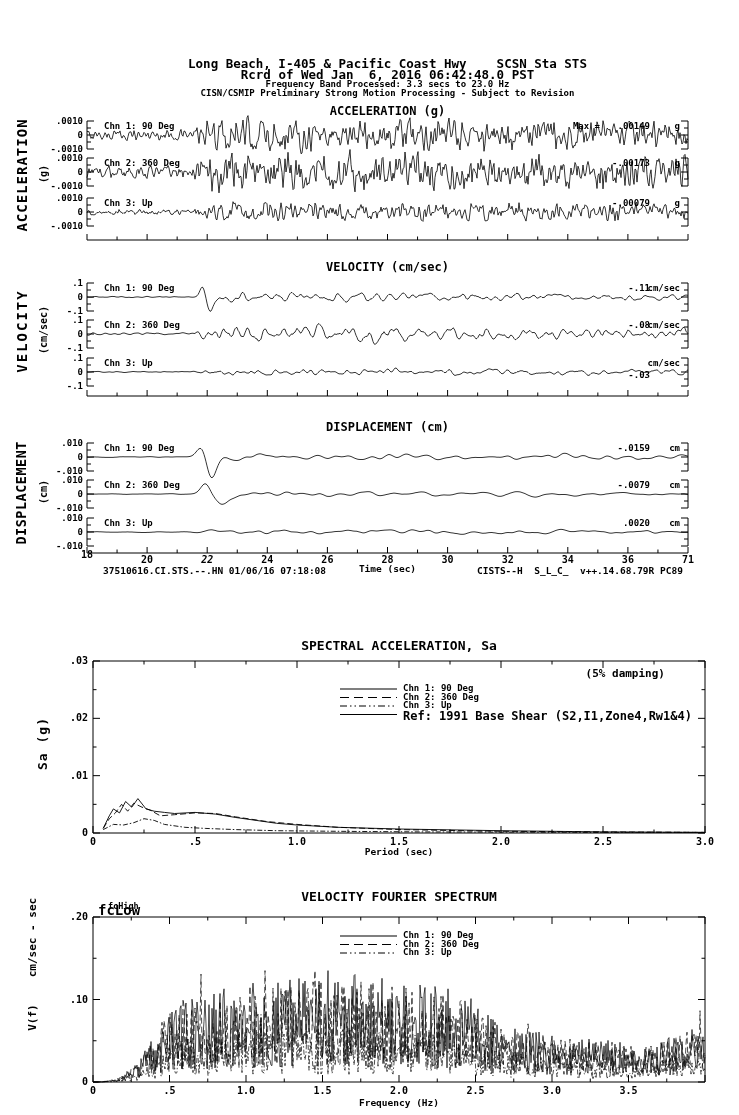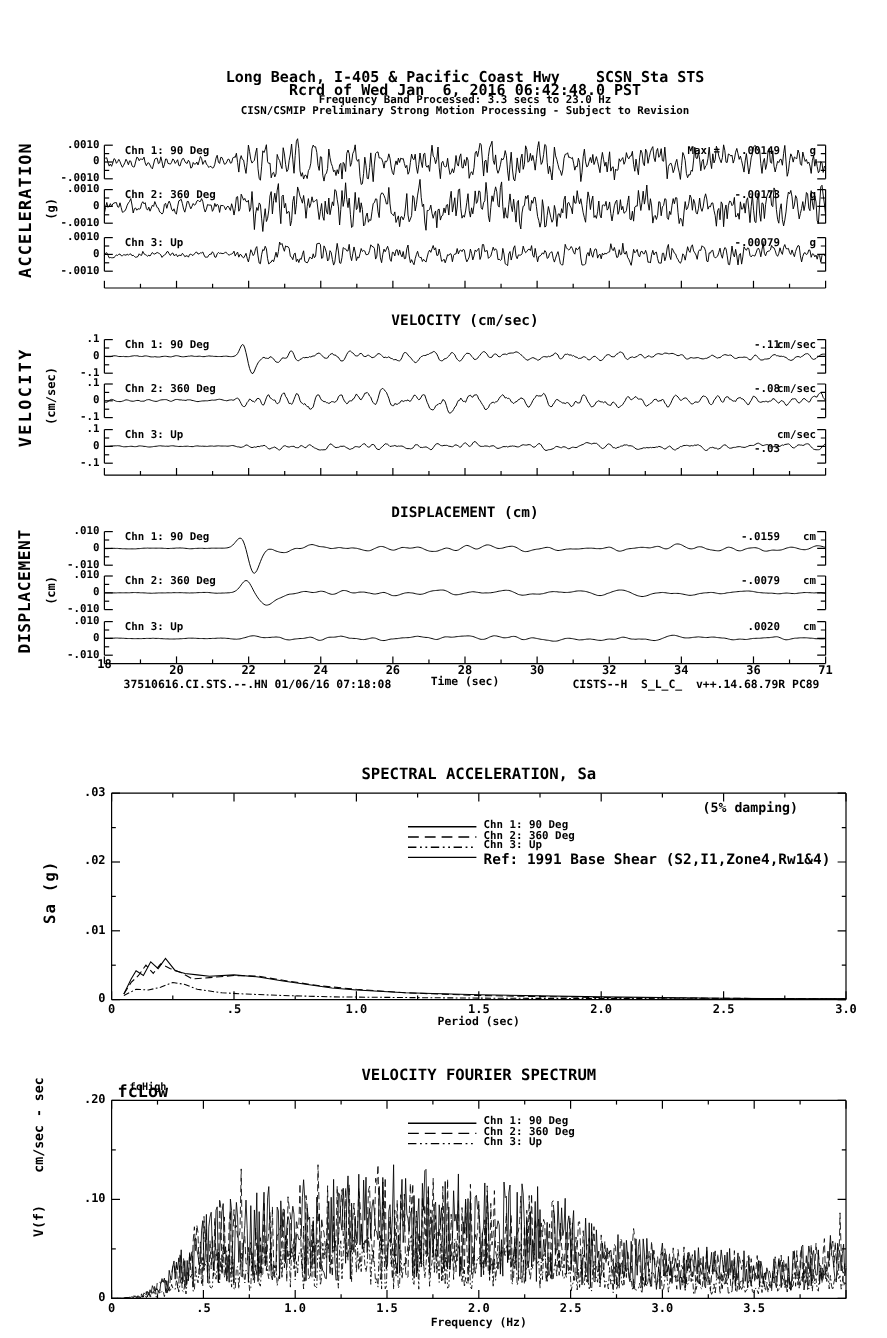--- a/index.html
+++ b/index.html
@@ -331,20 +331,21 @@
       <line x1="340" y1="944.5" x2="397" y2="944.5" stroke="#000" stroke-width="1.2" stroke-dasharray="9 5"></line>
       <polyline points="93.0,1082.0 94.0,1082.0 95.0,1082.0 96.0,1082.0 97.0,1082.0 98.0,1082.0 99.0,1081.9 100.0,1081.9 101.0,1081.9 102.0,1081.9 103.0,1081.9 104.0,1081.9 105.0,1081.8 106.0,1081.6 107.0,1081.7 108.0,1081.6 109.0,1081.6 110.0,1081.8 111.0,1081.7 112.0,1081.7 113.0,1081.6 114.0,1081.1 115.0,1081.0 116.0,1080.9 117.0,1081.6 118.0,1080.5 119.0,1081.7 120.0,1079.6 121.0,1079.3 122.0,1081.4 123.0,1079.5 124.0,1078.7 125.0,1080.7 126.0,1080.3 127.0,1076.8 128.0,1076.5 129.0,1077.7 130.0,1080.9 131.0,1080.3 132.0,1075.9 133.0,1074.7 134.0,1077.2 135.0,1076.1 136.0,1075.9 137.0,1080.5 138.0,1076.3 139.0,1078.1 140.0,1074.1 141.0,1075.6 142.0,1075.9 143.0,1070.3 144.0,1073.4 145.0,1074.4 146.0,1074.4 147.0,1067.3 148.0,1070.3 149.0,1076.7 150.0,1070.3 151.0,1063.7 152.0,1075.7 153.0,1076.5 154.0,1070.0 155.0,1078.3 156.0,1067.6 157.0,1064.1 158.0,1061.8 159.0,1064.5 160.0,1061.7 161.0,1076.1 162.0,1075.7 163.0,1054.7 164.0,1065.5 165.0,1069.0 166.0,1057.8 167.0,1054.2 168.0,1069.6 169.0,1047.9 170.0,1058.7 171.0,1054.5 172.0,1051.1 173.0,1052.4 174.0,1053.9 175.0,1072.5 176.0,1073.3 177.0,1072.5 178.0,1054.7 179.0,1060.3 180.0,1066.0 181.0,1056.3 182.0,1043.4 183.0,1069.1 184.0,1048.8 185.0,1060.3 186.0,1037.1 187.0,1064.7 188.0,1058.6 189.0,1042.2 190.0,1043.1 191.0,1040.7 192.0,1058.8 193.0,1072.6 194.0,1049.4 195.0,1074.1 196.0,1074.6 197.0,1056.4 198.0,1055.5 199.0,1074.0 200.0,1057.7 201.0,1044.3 202.0,1057.2 203.0,1059.6 204.0,1069.1 205.0,1058.4 206.0,1060.3 207.0,1061.9 208.0,1075.6 209.0,1072.9 210.0,1043.3 211.0,1066.8 212.0,1069.1 213.0,1053.1 214.0,1062.9 215.0,1037.0 216.0,1069.9 217.0,1071.8 218.0,1056.3 219.0,1036.5 220.0,1040.8 221.0,1052.7 222.0,1042.4 223.0,1060.3 224.0,1065.5 225.0,1040.6 226.0,1049.4 227.0,1059.4 228.0,1063.5 229.0,1054.4 230.0,1053.9 231.0,1071.4 232.0,1065.2 233.0,1061.8 234.0,1042.8 235.0,1065.3 236.0,1040.9 237.0,1042.1 238.0,1044.2 239.0,1034.1 240.0,1050.0 241.0,1042.5 242.0,1072.6 243.0,1040.4 244.0,1047.2 245.0,1032.3 246.0,1066.6 247.0,1051.3 248.0,1060.8 249.0,1044.2 250.0,1044.4 251.0,1040.4 252.0,1061.4 253.0,1074.1 254.0,1043.6 255.0,1056.3 256.0,1045.7 257.0,1032.1 258.0,1035.8 259.0,1063.0 260.0,1064.8 261.0,1014.5 262.0,1071.7 263.0,1072.0 264.0,1073.2 265.0,1033.2 266.0,1046.0 267.0,1071.1 268.0,1064.2 269.0,1036.0 270.0,1050.2 271.0,1039.5 272.0,1049.2 273.0,1034.9 274.0,1042.5 275.0,1055.4 276.0,1051.0 277.0,1041.5 278.0,1042.9 279.0,1031.8 280.0,1037.8 281.0,1060.5 282.0,1073.5 283.0,1040.8 284.0,1034.0 285.0,1065.7 286.0,1045.4 287.0,1031.4 288.0,1032.3 289.0,1047.2 290.0,1043.5 291.0,1041.1 292.0,1040.0 293.0,1068.2 294.0,1037.5 295.0,1031.1 296.0,1033.1 297.0,1060.5 298.0,1040.1 299.0,1058.1 300.0,1044.7 301.0,1059.7 302.0,1038.5 303.0,1034.9 304.0,1053.9 305.0,1059.9 306.0,1053.2 307.0,1031.4 308.0,1041.6 309.0,1070.3 310.0,1045.6 311.0,1041.8 312.0,1053.6 313.0,1069.0 314.0,1065.5 315.0,1072.6 316.0,1040.5 317.0,1028.8 318.0,1074.2 319.0,1032.5 320.0,1038.2 321.0,1074.0 322.0,1072.1 323.0,1038.4 324.0,1035.8 325.0,1032.7 326.0,1053.4 327.0,1036.0 328.0,1074.3 329.0,1037.7 330.0,1063.4 331.0,1051.5 332.0,1073.4 333.0,1070.2 334.0,1041.8 335.0,1065.7 336.0,1056.5 337.0,1052.6 338.0,1057.1 339.0,1045.9 340.0,1037.7 341.0,1042.6 342.0,1031.5 343.0,1029.5 344.0,1068.2 345.0,1070.3 346.0,1047.3 347.0,1040.3 348.0,1050.7 349.0,1074.3 350.0,1029.1 351.0,1055.9 352.0,1051.0 353.0,1052.0 354.0,1065.0 355.0,1054.0 356.0,1040.4 357.0,1046.1 358.0,1071.9 359.0,1057.5 360.0,1052.2 361.0,1032.4 362.0,1061.2 363.0,1040.5 364.0,1061.5 365.0,1050.0 366.0,1068.7 367.0,1037.7 368.0,1034.6 369.0,1066.9 370.0,1045.3 371.0,1070.7 372.0,1048.1 373.0,1073.5 374.0,1072.2 375.0,1053.7 376.0,1042.9 377.0,1051.8 378.0,1046.2 379.0,1032.7 380.0,1032.7 381.0,1051.2 382.0,1037.3 383.0,1043.2 384.0,1060.5 385.0,1068.7 386.0,1057.0 387.0,1072.6 388.0,1064.6 389.0,1070.2 390.0,1069.8 391.0,1039.6 392.0,1072.3 393.0,1074.1 394.0,1063.3 395.0,1039.8 396.0,1062.1 397.0,1054.7 398.0,1047.7 399.0,1049.1 400.0,1046.5 401.0,1055.8 402.0,1051.8 403.0,1059.6 404.0,1045.0 405.0,1053.7 406.0,1036.3 407.0,1060.9 408.0,1060.9 409.0,1055.4 410.0,1052.2 411.0,1072.7 412.0,1048.1 413.0,1066.9 414.0,1055.5 415.0,1035.1 416.0,1038.7 417.0,1058.3 418.0,1040.5 419.0,1039.8 420.0,1042.4 421.0,1046.3 422.0,1039.3 423.0,1037.3 424.0,1050.8 425.0,1038.4 426.0,1066.3 427.0,1070.2 428.0,1045.9 429.0,1057.2 430.0,1046.1 431.0,1070.9 432.0,1067.5 433.0,1034.7 434.0,1044.2 435.0,1048.5 436.0,1049.5 437.0,1070.0 438.0,1061.3 439.0,1054.5 440.0,1051.0 441.0,1058.7 442.0,1066.7 443.0,1053.5 444.0,1057.1 445.0,1041.1 446.0,1050.8 447.0,1050.7 448.0,1052.8 449.0,1050.9 450.0,1073.8 451.0,1051.6 452.0,1066.3 453.0,1045.7 454.0,1044.6 455.0,1053.9 456.0,1068.8 457.0,1047.2 458.0,1051.4 459.0,1043.2 460.0,1063.8 461.0,1065.7 462.0,1055.6 463.0,1051.3 464.0,1054.7 465.0,1056.6 466.0,1044.3 467.0,1060.0 468.0,1046.8 469.0,1064.1 470.0,1065.4 471.0,1061.0 472.0,1064.4 473.0,1045.9 474.0,1061.5 475.0,1055.7 476.0,1075.6 477.0,1070.5 478.0,1067.8 479.0,1064.0 480.0,1059.9 481.0,1075.0 482.0,1057.8 483.0,1072.8 484.0,1054.0 485.0,1058.9 486.0,1069.0 487.0,1071.0 488.0,1051.0 489.0,1068.3 490.0,1066.5 491.0,1074.0 492.0,1071.9 493.0,1075.9 494.0,1056.7 495.0,1051.0 496.0,1065.9 497.0,1064.1 498.0,1068.5 499.0,1055.1 500.0,1072.4 501.0,1061.2 502.0,1059.5 503.0,1056.5 504.0,1072.9 505.0,1067.7 506.0,1069.3 507.0,1074.1 508.0,1056.2 509.0,1070.1 510.0,1066.8 511.0,1077.4 512.0,1054.7 513.0,1058.8 514.0,1074.8 515.0,1068.4 516.0,1073.7 517.0,1054.7 518.0,1069.0 519.0,1071.1 520.0,1063.8 521.0,1056.0 522.0,1059.7 523.0,1056.0 524.0,1059.4 525.0,1067.1 526.0,1065.5 527.0,1074.4 528.0,1066.0 529.0,1074.2 530.0,1075.3 531.0,1074.4 532.0,1073.9 533.0,1069.4 534.0,1074.3 535.0,1077.9 536.0,1064.5 537.0,1072.5 538.0,1062.4 539.0,1071.9 540.0,1067.7 541.0,1057.4 542.0,1072.3 543.0,1059.8 544.0,1060.1 545.0,1062.2 546.0,1069.3 547.0,1070.9 548.0,1067.2 549.0,1068.4 550.0,1060.1 551.0,1063.7 552.0,1076.0 553.0,1073.7 554.0,1066.2 555.0,1058.3 556.0,1065.5 557.0,1076.8 558.0,1069.5 559.0,1057.7 560.0,1064.6 561.0,1064.3 562.0,1063.4 563.0,1064.9 564.0,1063.7 565.0,1068.5 566.0,1066.1 567.0,1063.9 568.0,1069.8 569.0,1071.0 570.0,1061.1 571.0,1075.3 572.0,1065.9 573.0,1070.3 574.0,1068.5 575.0,1050.5 576.0,1068.0 577.0,1059.8 578.0,1078.7 579.0,1078.1 580.0,1067.7 581.0,1063.8 582.0,1070.0 583.0,1062.6 584.0,1073.4 585.0,1074.3 586.0,1064.6 587.0,1066.1 588.0,1064.4 589.0,1067.9 590.0,1070.5 591.0,1066.8 592.0,1075.8 593.0,1078.6 594.0,1076.2 595.0,1069.9 596.0,1078.4 597.0,1066.7 598.0,1064.6 599.0,1065.1 600.0,1078.3 601.0,1072.6 602.0,1063.0 603.0,1067.3 604.0,1071.0 605.0,1060.7 606.0,1066.7 607.0,1078.8 608.0,1076.1 609.0,1076.4 610.0,1076.4 611.0,1062.9 612.0,1061.7 613.0,1074.3 614.0,1076.8 615.0,1069.3 616.0,1072.3 617.0,1067.5 618.0,1068.8 619.0,1064.8 620.0,1072.2 621.0,1076.9 622.0,1075.0 623.0,1074.5 624.0,1067.4 625.0,1067.1 626.0,1067.6 627.0,1076.2 628.0,1077.4 629.0,1074.6 630.0,1073.3 631.0,1075.3 632.0,1078.2 633.0,1067.6 634.0,1068.9 635.0,1077.1 636.0,1067.7 637.0,1071.8 638.0,1075.8 639.0,1068.3 640.0,1076.9 641.0,1070.0 642.0,1073.7 643.0,1071.3 644.0,1065.1 645.0,1064.4 646.0,1065.2 647.0,1062.2 648.0,1076.0 649.0,1074.6 650.0,1070.3 651.0,1073.0 652.0,1069.3 653.0,1064.8 654.0,1073.0 655.0,1066.6 656.0,1076.7 657.0,1062.0 658.0,1074.4 659.0,1067.7 660.0,1072.7 661.0,1071.0 662.0,1060.7 663.0,1062.9 664.0,1062.4 665.0,1070.9 666.0,1060.3 667.0,1071.0 668.0,1063.9 669.0,1068.0 670.0,1059.2 671.0,1069.2 672.0,1068.0 673.0,1064.0 674.0,1074.2 675.0,1057.9 676.0,1064.3 677.0,1075.9 678.0,1058.9 679.0,1070.0 680.0,1065.5 681.0,1074.4 682.0,1076.0 683.0,1059.2 684.0,1063.9 685.0,1068.6 686.0,1058.5 687.0,1062.7 688.0,1059.0 689.0,1067.9 690.0,1060.4 691.0,1074.1 692.0,1062.9 693.0,1071.8 694.0,1075.0 695.0,1068.2 696.0,1064.8 697.0,1066.4 698.0,1058.8 699.0,1065.5 700.0,1063.2 701.0,1074.3 702.0,1067.7 703.0,1059.8 704.0,1053.1 705.0,1055.8" fill="none" stroke="#000" stroke-width="0.7" stroke-dasharray="5 2 1.5 2"></polyline>
       <line x1="340" y1="953" x2="397" y2="953" stroke="#000" stroke-width="1.2" stroke-dasharray="7 3 1.5 3 1.5 3"></line>
     </svg>
 
   <div class="lbl ctr" id="h1">Long Beach, I-405 &amp; Pacific Coast Hwy    SCSN Sta STS</div>
   <div class="lbl ctr" id="h2">Rcrd of Wed Jan  6, 2016 06:42:48.0 PST</div>
   <div class="lbl ctr" id="h3">Frequency Band Processed: 3.3 secs to 23.0 Hz</div>
   <div class="lbl ctr" id="h4">CISN/CSMIP Preliminary Strong Motion Processing - Subject to Revision</div>
 
+  <div class="lbl ctr" id="pt0">ACCELERATION (g)</div>
   <div class="lbl ctr" id="pt1">VELOCITY (cm/sec)</div>
   <div class="lbl ctr" id="pt2">DISPLACEMENT (cm)</div>
 
   <div class="rot" id="sl0">ACCELERATION</div>
   <div class="rot" id="slu0">(g)</div>
   <div class="rot" id="sl1">VELOCITY</div>
   <div class="rot" id="slu1">(cm/sec)</div>
   <div class="rot" id="sl2">DISPLACEMENT</div>
   <div class="rot" id="slu2">(cm)</div>
 
@@ -415,21 +416,21 @@
       <div class="lbl" style="left: 565px; top: 481px; font-size: 9px; width: 85px; text-align: right;">-.0079</div>
       <div class="lbl" style="left: 640px; top: 481px; font-size: 9px; width: 40px; text-align: right;">cm</div>
       <div class="lbl" style="left: 104px; top: 519px; font-size: 9px;">Chn 3: Up</div>
       <div class="lbl" style="left: 30px; top: 514px; font-size: 9px; width: 53px; text-align: right;">.010</div>
       <div class="lbl" style="left: 30px; top: 528px; font-size: 9px; width: 53px; text-align: right;">0</div>
       <div class="lbl" style="left: 30px; top: 542px; font-size: 9px; width: 53px; text-align: right;">-.010</div>
       <div class="lbl" style="left: 565px; top: 519px; font-size: 9px; width: 85px; text-align: right;">.0020</div>
       <div class="lbl" style="left: 640px; top: 519px; font-size: 9px; width: 40px; text-align: right;">cm</div>
       <div class="lbl" style="left: 67px; top: 550px; font-size: 10px; width: 40px; text-align: center;">18</div>
       <div class="lbl" style="left: 127.1px; top: 555px; font-size: 10px; width: 40px; text-align: center;">20</div>
-      <div class="lbl" style="left: 187.2px; top: 555px; font-size: 10px; width: 40px; text-align: center;">22</div>
+      <div class="lbl" style="left: 187.2px; top: 555px; font-size: 10px; width: 40px; text-align: center; font-style: italic;">22</div>
       <div class="lbl" style="left: 247.3px; top: 555px; font-size: 10px; width: 40px; text-align: center;">24</div>
       <div class="lbl" style="left: 307.4px; top: 555px; font-size: 10px; width: 40px; text-align: center;">26</div>
       <div class="lbl" style="left: 367.5px; top: 555px; font-size: 10px; width: 40px; text-align: center;">28</div>
       <div class="lbl" style="left: 427.6px; top: 555px; font-size: 10px; width: 40px; text-align: center;">30</div>
       <div class="lbl" style="left: 487.7px; top: 555px; font-size: 10px; width: 40px; text-align: center;">32</div>
       <div class="lbl" style="left: 547.8px; top: 555px; font-size: 10px; width: 40px; text-align: center;">34</div>
       <div class="lbl" style="left: 607.9px; top: 555px; font-size: 10px; width: 40px; text-align: center;">36</div>
       <div class="lbl" style="left: 668px; top: 555px; font-size: 10px; width: 40px; text-align: center;">71</div>
       <div class="lbl" style="left: 73px; top: 837px; font-size: 10px; width: 40px; text-align: center;">0</div>
       <div class="lbl" style="left: 175px; top: 837px; font-size: 10px; width: 40px; text-align: center;">.5</div>

